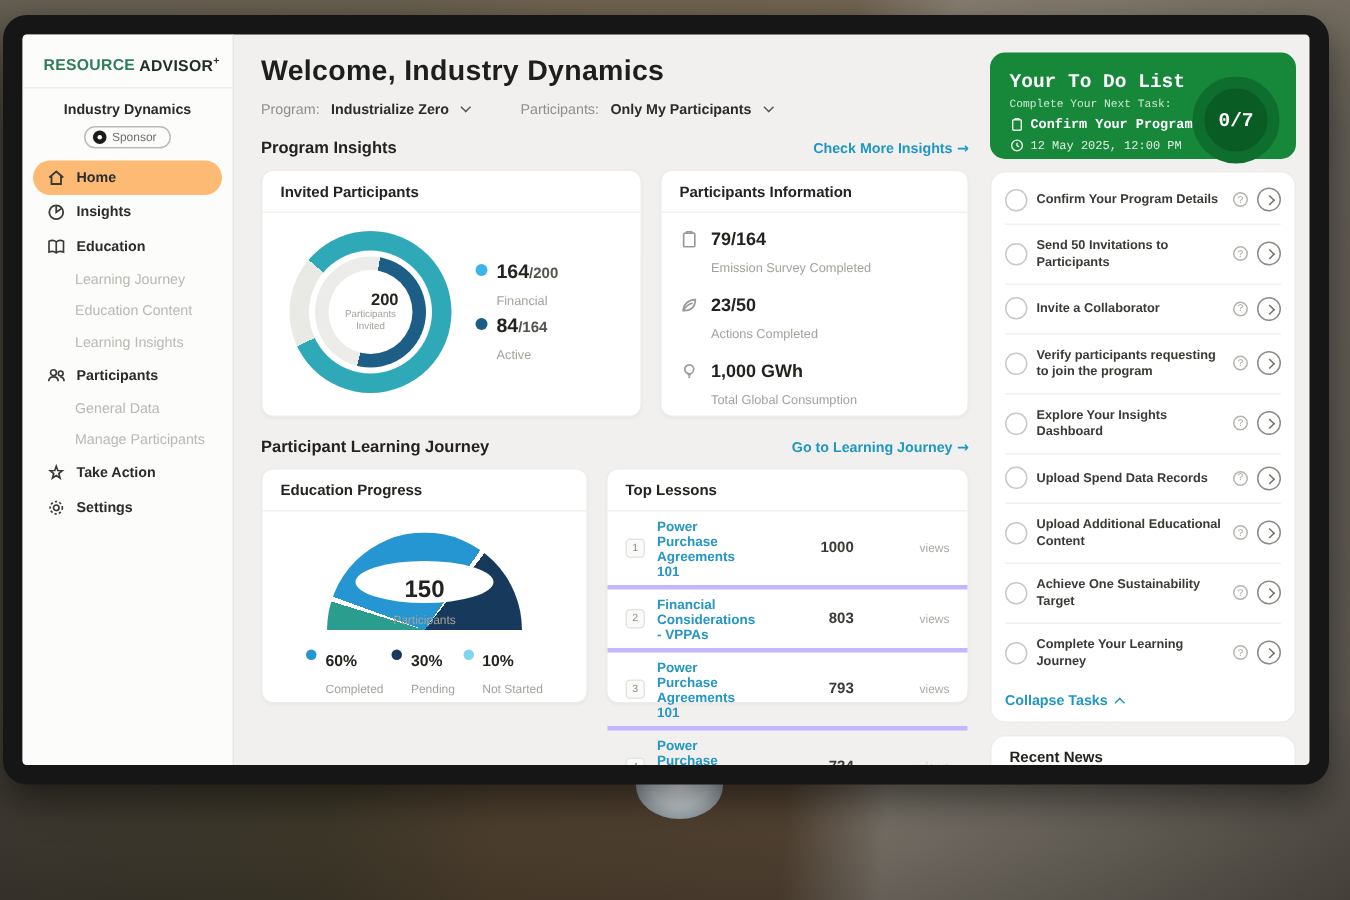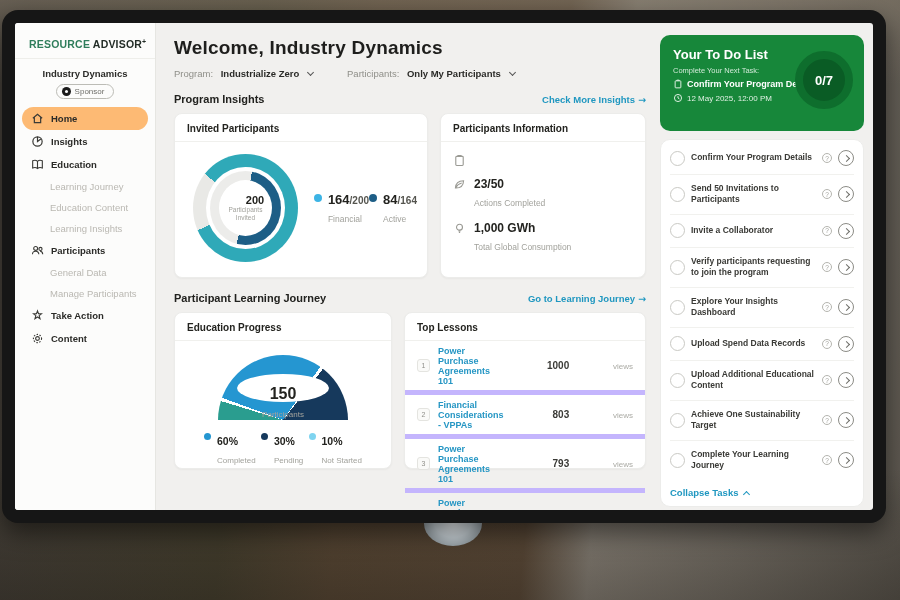--- a/index.html
+++ b/index.html
@@ -79,21 +79,21 @@
   .ring-outer::after { content:""; position:absolute; inset:13px; background:#fff;
     border-radius:50%; }
   .ring-inner { position:absolute; inset:17px; border-radius:50%;
     background:conic-gradient(from 10deg,#1d5e86 0 184deg,#ececea 184deg 360deg); }
   .ring-inner::after { content:""; position:absolute; inset:9px; background:#fff;
     border-radius:50%; }
   .donut-center { position:absolute; inset:28px; display:flex; flex-direction:column;
     align-items:center; justify-content:center; text-align:center; }
   .donut-center .v { font-size:11px; font-weight:700; color:#23231f;margin-left:19px; }
   .donut-center .l { font-size:6.5px; color:#a2a29c; line-height:1.3; width:44px; }
-  .legend-col { display:flex; flex-direction:row; }
+  .legend-col { display:flex; flex-direction:column; }
   .leg { display:flex; gap:6px; align-items:flex-start; }
   .dot { width:8px; height:8px; border-radius:50%; margin-top:4px; flex-shrink:0; }
   .dot.sky { background:#3cb4e5; } .dot.navy { background:#1d5e86; }
   .dot.blue { background:#2596d1; } .dot.dnavy { background:#16395c; }
   .dot.lsky { background:#7fd4f0; }
   .leg .lv { font-size:13px; font-weight:700; color:#23231f; line-height:1.1; }
   .leg .lv .den { font-size:10px; color:#55554f; }
   .leg .ll { font-size:8.5px; color:#a2a29c; }
 
   
@@ -122,33 +122,33 @@
   .gauge-center .v { font-size:16px; font-weight:700; color:#23231f; }
   .gauge-center .l { font-size:8px; color:#a2a29c; }
   .gauge-legend { display:flex; justify-content:space-between; padding:10px 29px 0; }
   .gauge-legend .leg .lv { font-size:10.5px; }
   .gauge-legend .leg .ll { font-size:8px; }
   .gauge-legend .dot { width:7px; height:7px; margin-top:2px; }
 
   
   .card-lessons { flex:1; height:157px; }
   .lesson { display:flex; align-items:center; gap:8px; padding:4.5px 12px;
-    border-bottom:5px solid #c4b5fd; }
+    border-bottom:3px solid #c4b5fd; }
   .lesson:last-child { border-bottom:none; }
   .rank { width:13px; height:13px; border:1px solid #e4e4e0; background:#fafaf8;
     border-radius:3px; font-size:7px; color:#8f8f89; display:flex;
     align-items:center; justify-content:center; flex-shrink:0; }
   .ltitle { flex:1; font-size:9px; font-weight:700; color:#2596c4; }
   .views { font-size:10px; font-weight:700; color:#3a3a36; white-space:nowrap; }
   .views span { font-size:8px; font-weight:400; color:#ababa5;margin-left:41px; }
 
   
   .right { width:213px; flex-shrink:0; padding:12px 9px 0 0; }
   .todo-head { position:relative; background:#17873a; border-radius:10px;
-    padding:12px 12px 28px 13px; color:#fff; }
+    padding:12px 12px 4px 13px; color:#fff;font-family:Liberation Mono, monospace; }
   .todo-head .t { font-size:13px; font-weight:700; }
   .todo-head .st { font-size:7.5px; color:#cfe9d6; margin-top:4px; }
   .todo-head .task-line,.todo-head .date-line { display:flex; align-items:center;
     gap:4px; margin-top:4px; }
   .todo-head .task-line { font-size:9px; font-weight:700; }
   .todo-head .date-line { font-size:8px; color:#dff0e3; }
   .todo-head .wic { width:10px; height:10px; color:#eaf6ed; flex-shrink:0; }
   .todo-head .wic svg { width:10px; height:10px; }
   .prog-ring { position:absolute; right:11px; top:16px; width:58px; height:58px;
     border-radius:50%; border:8px solid #0e6e2d; background:#0a5c25;
@@ -259,21 +259,21 @@
             </span>
         <span>Take Action</span>
       </li>
       <li>
         <span class="ic">
               <svg viewBox="0 0 14 14" fill="none" stroke="currentColor" stroke-width="1.2">
                 <circle cx="7" cy="7" r="2"></circle>
                 <circle cx="7" cy="7" r="4.4" stroke-dasharray="1.6 1.6"></circle>
               </svg>
             </span>
-        <span>Content</span>
+        <span>Settings</span>
       </li>
     </ul>
   </div>
 
   <div class="main">
     <div class="h1">Welcome, Industry Dynamics</div>
 
     <div class="filters">
       <div>
         <span class="lbl">Program:</span>
@@ -321,20 +321,25 @@
       </div>
 
       <div class="card card-info">
         <div class="card-title">Participants Information</div>
         <div class="info-body">
           <div class="stat">
             <span class="sic"><svg viewBox="0 0 14 14" fill="none" stroke="currentColor" stroke-width="1.2">
                     <rect x="3" y="2.6" width="8" height="9.8" rx="1"></rect>
                     <path d="M5.3 2.6 V1.6 H8.7 V2.6"></path>
                   </svg></span>
+            <span>
+              <span class="sv">79/164</span><br>
+              <span class="sl">Emission Survey Completed</span>
+              <span class="bar"><span class="fill" style="width:63%"></span></span>
+            </span>
           </div>
           <div class="stat">
             <span class="sic"><svg viewBox="0 0 14 14" fill="none" stroke="currentColor" stroke-width="1.2">
                     <path d="M2.6 10.8 C2.8 6.2 6.2 3.2 11.4 3 C11.2 8.4 8 11 2.6 10.8 Z M2.6 10.8 C4.6 7.6 6.8 6 9.4 5.4"></path>
                   </svg></span>
             <span>
               <span class="sv">23/50</span><br>
               <span class="sl">Actions Completed</span>
               <span class="bar"><span class="fill" style="width:64%"></span></span>
             </span>

